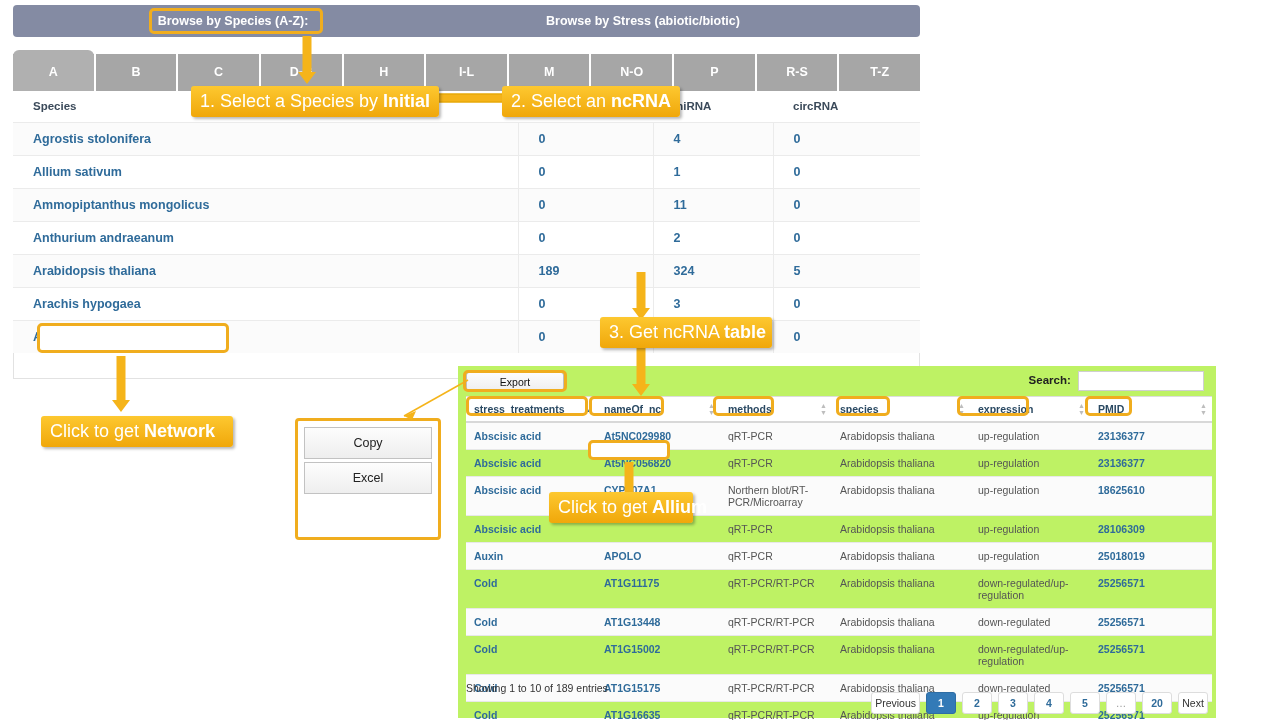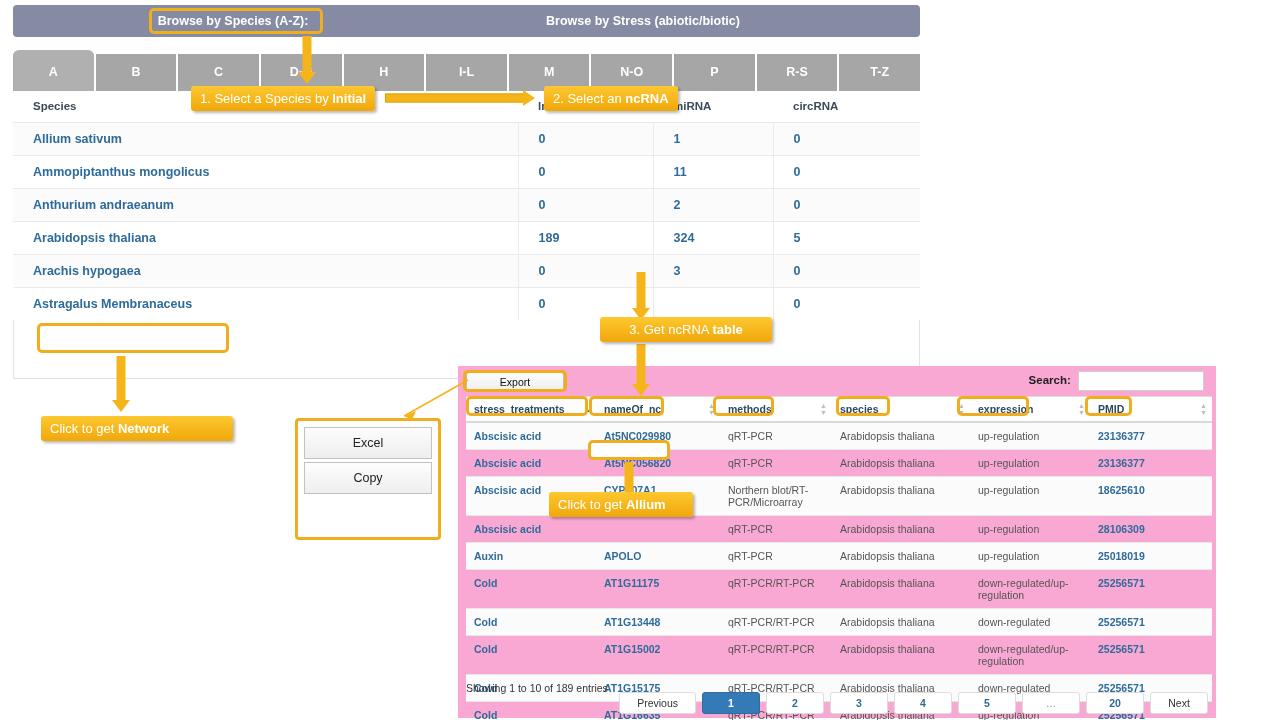--- a/index.html
+++ b/index.html
@@ -70,21 +70,21 @@
   #species-table col.c1{width:505px;}
   #species-table col.c2{width:135px;}
   #species-table col.c3{width:120px;}
   #species-table col.c4{width:147px;}
   #species-table td:not(:first-child){border-left:1px solid #ebebeb;}
   #species-table th:not(:first-child){}
 
   
   #data-panel{
     position:absolute;left:458px;top:366px;width:758px;height:352px;
-    background:#f9a8d4;
+    background:#bef264;
   }
   #export-btn{
     position:absolute;left:8px;top:6px;width:96px;height:18px;
     background:linear-gradient(#fdfdfd,#eeeeee);
     border:1px solid #bdbdbd;border-radius:3px;
     font-size:10.5px;color:#111;text-align:center;line-height:18px;
     cursor:pointer;
   }
   #search-wrap{
     position:absolute;right:12px;top:5px;font-size:11.5px;
@@ -120,21 +120,21 @@
   #dt td.pmid{color:#2f6b9a;font-weight:bold;}
   #dt tbody tr:last-child td{border-bottom:2px solid #cfcfcf;}
 
   #dt-info{
     position:absolute;left:8px;top:316px;font-size:10.5px;color:#333;
   }
   #pager{
     position:absolute;right:8px;top:326px;display:flex;gap:6px;
   }
   .pg{
-    min-width:22px;height:20px;line-height:20px;padding:0 17px;
+    min-width:22px;height:20px;line-height:20px;padding:0 3px;
     border:1px solid #dddddd;border-radius:3px;background:#ffffff;
     color:#2f6b9a;font-size:10.5px;text-align:center;font-weight:bold;
     cursor:pointer;
   }
   .pg.active{background:#337ab7;border-color:#2e6da4;color:#ffffff;}
   .pg.plain{color:#333;font-weight:normal;}
   .pg.ellip{color:#999;font-weight:normal;}
 
   
   #export-menu{
@@ -144,21 +144,21 @@
   }
   .xbtn{
     height:30px;line-height:30px;text-align:center;font-size:12.5px;color:#222;
     background:linear-gradient(#fdfdfd,#eeeeee);
     border:1px solid #c2c2c2;margin-bottom:3px;cursor:pointer;
   }
   .xbtn:last-child{margin-bottom:0;}
 
   
   .callout{
-    position:absolute;color:#ffffff;font-size:13px;
+    position:absolute;color:#ffffff;font-size:18px;
     background:linear-gradient(#fdc830,#f0a70a);
     padding:5px 9px;border-radius:3px;
     box-shadow:2px 2px 3px rgba(0,0,0,.28);
     white-space:nowrap;z-index:30;
   }
   .callout b{font-weight:bold;}
 
   
   .hl{
     position:absolute;border:3px solid #f0ad1e;border-radius:5px;
@@ -223,20 +223,26 @@
   <thead>
       <tr>
         <th>Species</th>
         <th>lncRNA</th>
         <th>miRNA</th>
         <th>circRNA</th>
       </tr>
     </thead>
   <tbody>
       <tr>
+        <td>Agrostis stolonifera</td>
+        <td class="num">0</td>
+        <td class="num">4</td>
+        <td class="num">0</td>
+      </tr>
+      <tr>
         <td>Allium sativum</td>
         <td class="num">0</td>
         <td class="num">1</td>
         <td class="num">0</td>
       </tr>
       <tr>
         <td>Ammopiptanthus mongolicus</td>
         <td class="num">0</td>
         <td class="num">11</td>
         <td class="num">0</td>
@@ -386,22 +392,22 @@
       <div class="pg">3</div>
       <div class="pg">4</div>
       <div class="pg">5</div>
       <div class="pg ellip">…</div>
       <div class="pg">20</div>
       <div class="pg plain">Next</div>
     </div>
 </div>
 
 <div id="export-menu">
+    <div class="xbtn">Copy</div>
     <div class="xbtn">Excel</div>
-    <div class="xbtn">Copy</div>
   </div>
 
 <div class="hl" style="left:149px;top:8px;width:174px;height:26px;"></div>
 <div class="hl filled" style="left:37px;top:323px;width:192px;height:30px;"></div>
 <div class="hl" style="left:463px;top:370px;width:104px;height:22px;"></div>
 <div class="hl filled" style="left:588px;top:440px;width:82px;height:20px;"></div>
 <div class="hl" style="left:466px;top:396px;width:122px;height:20px;"></div>
 <div class="hl" style="left:589px;top:396px;width:75px;height:20px;"></div>
 <div class="hl" style="left:713px;top:396px;width:61px;height:20px;"></div>
 <div class="hl" style="left:836px;top:396px;width:54px;height:20px;"></div>
@@ -439,21 +445,21 @@
 </div>
 
 <svg class="diag-line" style="left:390px;top:378px;width:80px;height:45px;" viewBox="0 0 80 45">
   <line x1="78" y1="2" x2="14" y2="38" stroke="#f5b41a" stroke-width="1.5"></line>
   <polygon points="14,38 26,33 22,42" fill="#f5b41a"></polygon>
 </svg>
 
 <div class="callout" style="left:191px;top:86px;">
   <span>1. Select a Species by <b>Initial</b></span>
 </div>
-<div class="callout" style="left:544px;top:86px;">
+<div class="callout" style="left:502px;top:86px;">
   <span>2. Select an <b>ncRNA</b></span>
 </div>
 <div class="callout" style="left:600px;top:317px;width:172px;box-sizing:border-box;text-align:center;">
   <span>3. Get ncRNA <b>table</b></span>
 </div>
 <div class="callout" style="left:41px;top:416px;width:192px;box-sizing:border-box;">
   <span>Click to get <b>Network</b></span>
 </div>
 <div class="callout" style="left:549px;top:492px;width:144px;box-sizing:border-box;">
   <span>Click to get <b>Allium</b></span>

